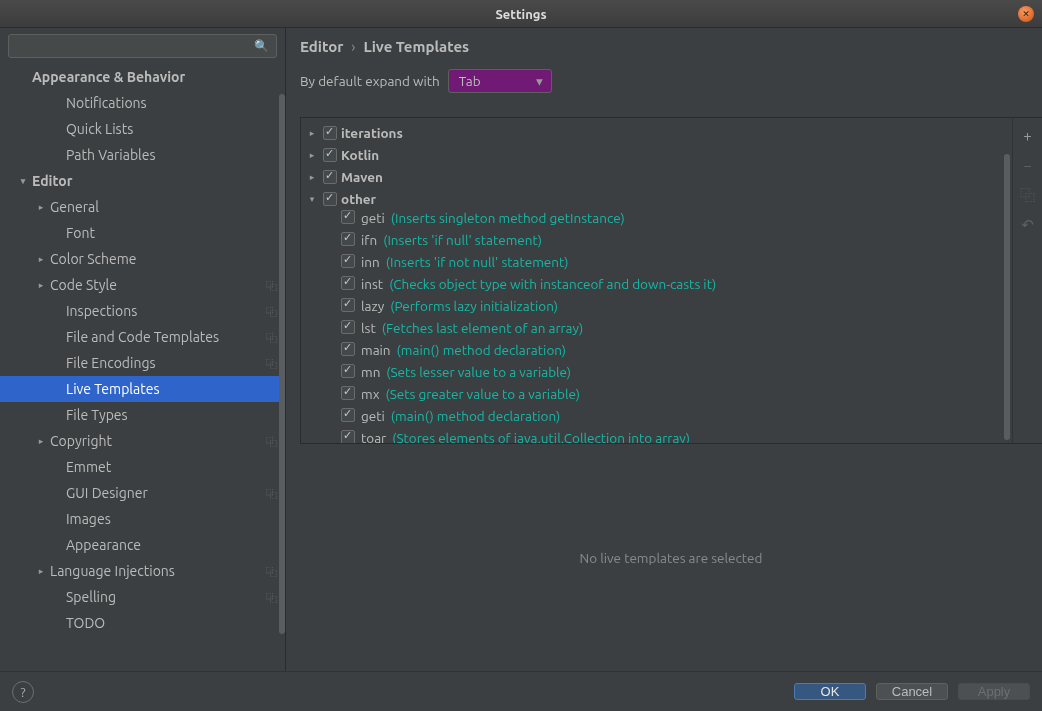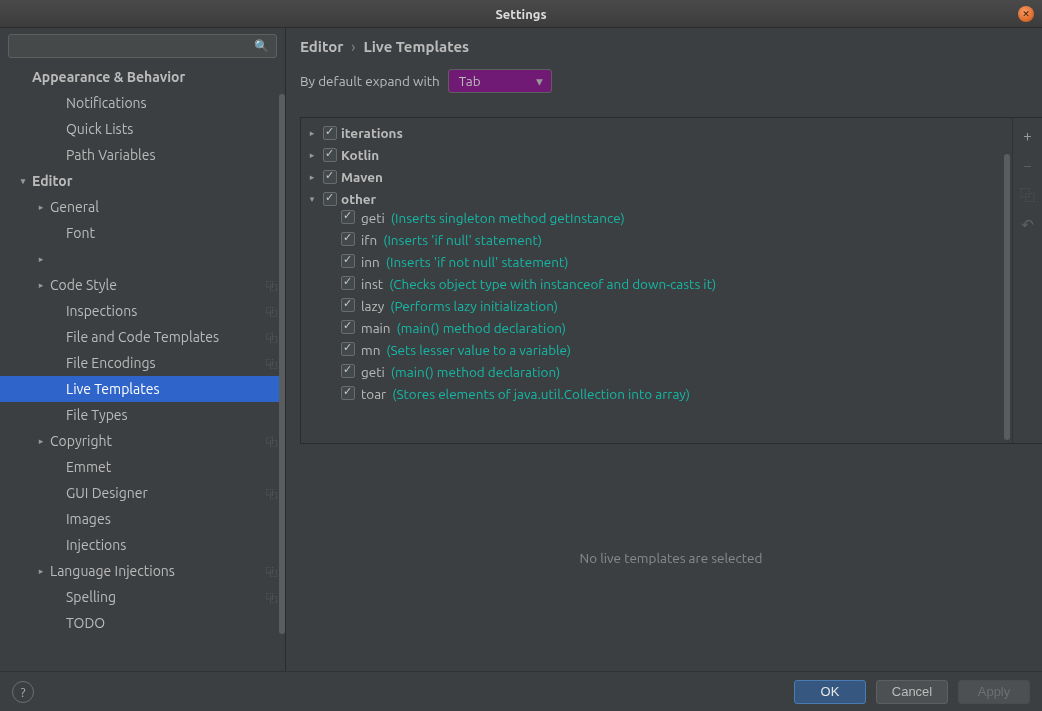--- a/index.html
+++ b/index.html
@@ -287,21 +287,21 @@
     border: 1px solid #6e6e6e;
     display: flex;
     align-items: center;
     justify-content: center;
     color: #aaa;
     font-size: 13px;
     cursor: pointer;
   }
   .bottombar .spacer { flex: 1; }
   .btn {
-    height: 24px;
+    height: 17px;
     min-width: 72px;
     border: 1px solid #5e6060;
     background: #4c5052;
     color: #bbb;
     border-radius: 3px;
     padding: 0 14px;
     cursor: pointer;
     font-size: 13px;
   }
   .btn.primary {
@@ -354,20 +354,21 @@
         <div class="tree-item indent-2">
           <span class="expander">▸</span>
           <span class="label">General</span>
         </div>
         <div class="tree-item indent-3">
           <span class="expander"></span>
           <span class="label">Font</span>
         </div>
         <div class="tree-item indent-2">
           <span class="expander">▸</span>
+          <span class="label">Color Scheme</span>
         </div>
         <div class="tree-item indent-2">
           <span class="expander">▸</span>
           <span class="label">Code Style</span>
           <span class="badge-icon">⿻</span>
         </div>
         <div class="tree-item indent-3">
           <span class="expander"></span>
           <span class="label">Inspections</span>
           <span class="badge-icon">⿻</span>
@@ -403,21 +404,21 @@
           <span class="expander"></span>
           <span class="label">GUI Designer</span>
           <span class="badge-icon">⿻</span>
         </div>
         <div class="tree-item indent-3">
           <span class="expander"></span>
           <span class="label">Images</span>
         </div>
         <div class="tree-item indent-3">
           <span class="expander"></span>
-          <span class="label">Injections</span>
+          <span class="label">Appearance</span>
         </div>
         <div class="tree-item indent-2">
           <span class="expander">▸</span>
           <span class="label">Language Injections</span>
           <span class="badge-icon">⿻</span>
         </div>
         <div class="tree-item indent-3">
           <span class="expander"></span>
           <span class="label">Spelling</span>
           <span class="badge-icon">⿻</span>
@@ -487,27 +488,37 @@
             <span class="abbrev">inst</span>
             <span class="desc">(Checks object type with instanceof and down-casts it)</span>
           </div>
           <div class="tpl-item">
             <input type="checkbox" class="chk" checked="" style="">
             <span class="abbrev">lazy</span>
             <span class="desc">(Performs lazy initialization)</span>
           </div>
           <div class="tpl-item">
             <input type="checkbox" class="chk" checked="" style="">
+            <span class="abbrev">lst</span>
+            <span class="desc">(Fetches last element of an array)</span>
+          </div>
+          <div class="tpl-item">
+            <input type="checkbox" class="chk" checked="" style="">
             <span class="abbrev">main</span>
             <span class="desc">(main() method declaration)</span>
           </div>
           <div class="tpl-item">
             <input type="checkbox" class="chk" checked="" style="">
             <span class="abbrev">mn</span>
             <span class="desc">(Sets lesser value to a variable)</span>
+          </div>
+          <div class="tpl-item">
+            <input type="checkbox" class="chk" checked="" style="">
+            <span class="abbrev">mx</span>
+            <span class="desc">(Sets greater value to a variable)</span>
           </div>
           <div class="tpl-item">
             <input type="checkbox" class="chk" checked="" style="">
             <span class="abbrev">geti</span>
             <span class="desc">(main() method declaration)</span>
           </div>
           <div class="tpl-item">
             <input type="checkbox" class="chk" checked="" style="">
             <span class="abbrev">toar</span>
             <span class="desc">(Stores elements of java.util.Collection into array)</span>

